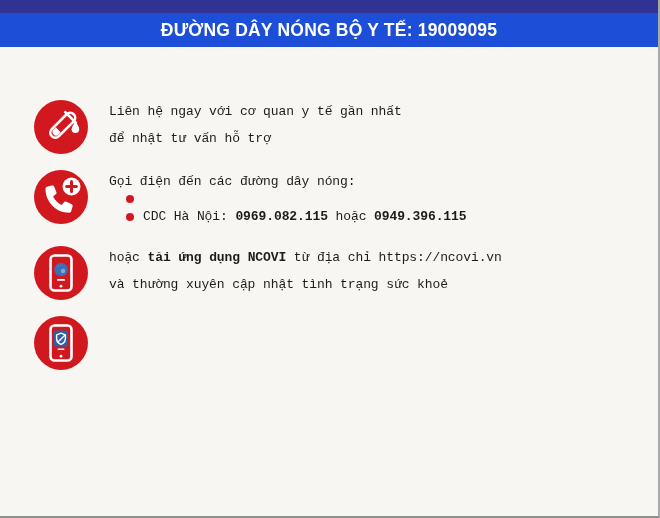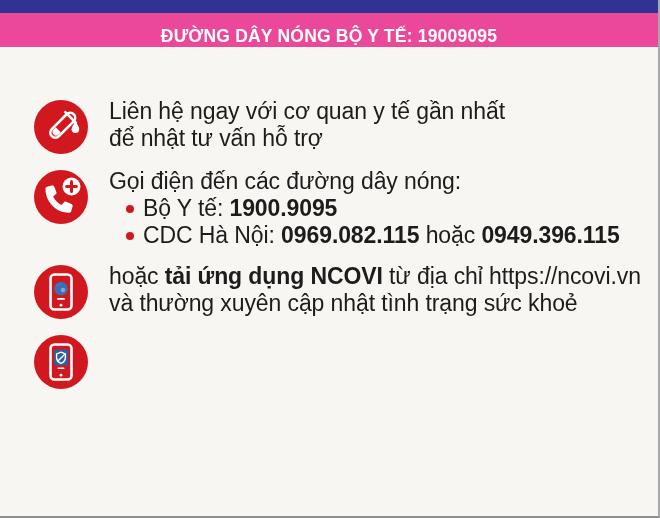--- a/index.html
+++ b/index.html
@@ -9,35 +9,35 @@
     font-family:"Liberation Sans","DejaVu Sans",sans-serif;
     color:#1d1c1a;
     box-sizing:border-box;
     border-right:2px solid #a9a9a9;
     border-bottom:2px solid #8f8f8f;
     overflow:hidden;
     position:relative;
   }
   .blue-bar{height:13px;width:100%;background:#303392;}
   .banner{
-    height:34px;width:100%;background:#ec4899;
-    display:flex;align-items:flex-end;justify-content:center;
+    height:34px;width:100%;background:#1d4ed8;
+    display:flex;align-items:center;justify-content:center;
   }
   .banner-text{
     color:#ffffff;font-weight:bold;font-size:17.5px;letter-spacing:0.2px;
   }
   .content{padding:26px 32px 0 34px;}
   .header{
     font-weight:bold;font-size:21.5px;line-height:28.5px;
     letter-spacing:-0.2px;margin-bottom:25px;color:#1b1a18;
   }
   .items{}
   .item{display:flex;gap:21px;margin-bottom:14px;}
   .item-icon{flex:0 0 54px;width:54px;height:54px;margin-top:2px;}
-  .item-text{font-size:23px;line-height:27px;letter-spacing:-0.1px;}
+  .item-text{font-size:13px;line-height:27px;letter-spacing:-0.1px;font-family:Liberation Mono, monospace;}
   .line{white-space:nowrap;}
   .line .bold, .line b{font-weight:bold;}
   .bullet-line{padding-left:17px;display:flex;align-items:center;}
   .dot{
     width:8px;height:8px;border-radius:50%;
     background:#d2181f;display:inline-block;margin-right:9px;flex:0 0 8px;
   }
 </style>
 </head>
 <body>
@@ -76,21 +76,20 @@
         <circle cx="27" cy="27" r="27" fill="#d2181f"></circle>
         <path transform="translate(11.5,15.5) scale(0.053)" fill="#ffffff" d="M164.9 24.6c-7.7-18.6-28-28.5-47.4-23.2l-88 24C12.1 30.2 0 46 0 64C0 311.4 200.6 512 448 512c18 0 33.8-12.1 38.6-29.5l24-88c5.3-19.4-4.6-39.7-23.2-47.4l-96-40c-16.3-6.8-35.2-2.1-46.3 11.6L304.7 368C234.3 334.7 177.3 277.7 144 207.3L193.3 167c13.7-11.2 18.4-30 11.6-46.3l-40-96z"></path>
         <circle cx="37.5" cy="16.5" r="9" fill="#ffffff"></circle>
         <line x1="32.6" y1="16.5" x2="42.4" y2="16.5" stroke="#d2181f" stroke-width="3" stroke-linecap="round"></line>
         <line x1="37.5" y1="11.6" x2="37.5" y2="21.4" stroke="#d2181f" stroke-width="3" stroke-linecap="round"></line>
       </svg>
       <div class="item-text">
         <div class="line"><span>Gọi điện đến các đường dây nóng:</span></div>
         <div class="line bullet-line">
           <span class="dot"></span>
-          <span><span>Bộ Y tế: </span><span class="bold">1900.9095</span></span>
         </div>
         <div class="line bullet-line">
           <span class="dot"></span>
           <span><span>CDC Hà Nội: </span><span class="bold">0969.082.115</span><span> hoặc </span><span class="bold">0949.396.115</span></span>
         </div>
       </div>
     </div>
 
     <div class="item">
       <svg class="item-icon" viewBox="0 0 54 54">

